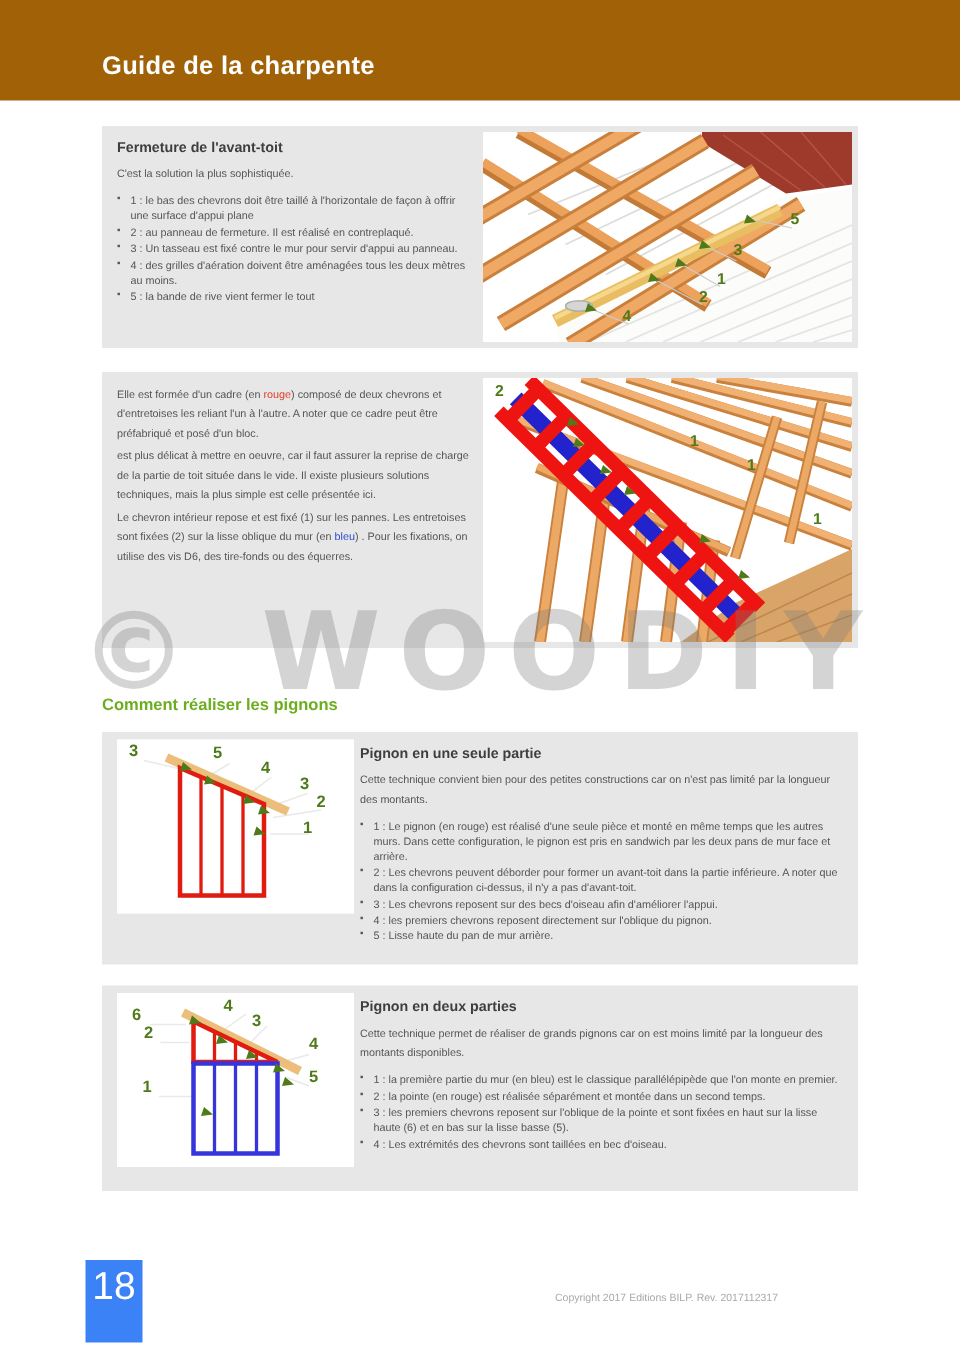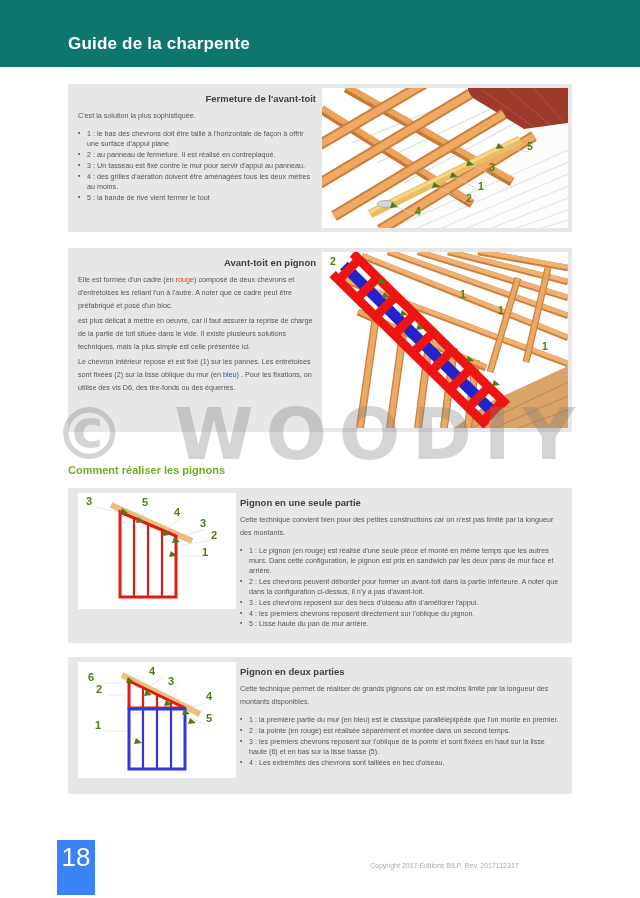--- a/index.html
+++ b/index.html
@@ -1,29 +1,29 @@
 <!DOCTYPE html>
 <html><head>
 <meta charset="utf-8">
 <style>
   html,body{margin:0;padding:0;background:#ffffff;}
   .page{position:relative;width:640px;height:898px;background:#ffffff;overflow:hidden;
         font-family:"Liberation Sans","DejaVu Sans",sans-serif;}
   
-  .topbar{position:absolute;left:0;top:0;width:640px;height:67px;background:#0f766e;}
+  .topbar{position:absolute;left:0;top:0;width:640px;height:67px;background:#a16207;}
   .topbar .title{position:absolute;left:68px;top:34px;font-size:17px;font-weight:bold;color:#ffffff;letter-spacing:0.2px;}
   
   .gbox{position:absolute;left:68px;width:504px;background:#e7e7e7;}
   .box1{top:84px;height:148px;}
   .box2{top:248px;height:184px;}
   .box3{top:488px;height:155px;}
   .box4{top:657px;height:137px;}
   .txtcol{position:absolute;color:#555555;font-size:7.2px;}
   .btitle{font-size:9.5px;font-weight:bold;color:#3e3e3e;margin:0 0 6px 0;}
-  .tright{text-align:right;}
+  .tright{text-align:left;}
   .para{line-height:1.8;margin:0 0 2px 0;}
   ul.blist{list-style:none;margin:6px 0 0 0;padding:0;line-height:1.38;}
   ul.blist li{position:relative;padding-left:9px;margin:0 0 1px 0;}
   ul.blist li::before{content:"▪";position:absolute;left:0;top:0;font-size:6.5px;color:#555555;}
   .red{color:#e23a28;}
   .blue{color:#2f48d2;margin-top:23px;}
   
   .figpanel{position:absolute;background:#ffffff;}
   .fig1{left:254px;top:4px;width:246px;height:140px;}
   .fig2{left:254px;top:4px;width:246px;height:176px;}
@@ -120,21 +120,20 @@
       <span class="figlabel" style="left:205px;top:53px;">5</span>
       <span class="figlabel" style="left:167px;top:74px;">3</span>
       <span class="figlabel" style="left:156px;top:93px;">1</span>
       <span class="figlabel" style="left:144px;top:105px;">2</span>
       <span class="figlabel" style="left:93px;top:118px;">4</span>
     </div>
   </div>
 
   <div class="gbox box2">
     <div class="txtcol" style="left:10px;top:9px;width:238px;">
-      <div class="btitle tright">Avant-toit en pignon</div>
       <p class="para"><span>Elle est formée d'un cadre (en </span><span class="red">rouge</span><span>) composé de deux chevrons et d'entretoises les reliant l'un à l'autre. A noter que ce cadre peut être préfabriqué et posé d'un bloc.</span></p>
       <p class="para">est plus délicat à mettre en oeuvre, car il faut assurer la reprise de charge de la partie de toit située dans le vide. Il existe plusieurs solutions techniques, mais la plus simple est celle présentée ici.</p>
       <p class="para"><span>Le chevron intérieur repose et est fixé (1) sur les pannes. Les entretoises sont fixées (2) sur la lisse oblique du mur (en </span><span class="blue">bleu</span><span>) . Pour les fixations, on utilise des vis D6, des tire-fonds ou des équerres.</span></p>
     </div>
     <div class="figpanel fig2">
       <svg viewBox="0 0 246 176" width="246" height="176">
         <rect width="246" height="176" fill="#ffffff"></rect>
         <polygon points="132,176 246,176 246,114 168,150" fill="#d9a468"></polygon>
         <g stroke="#bd874e" stroke-width="1">
           <line x1="150" y1="176" x2="246" y2="130"></line>

